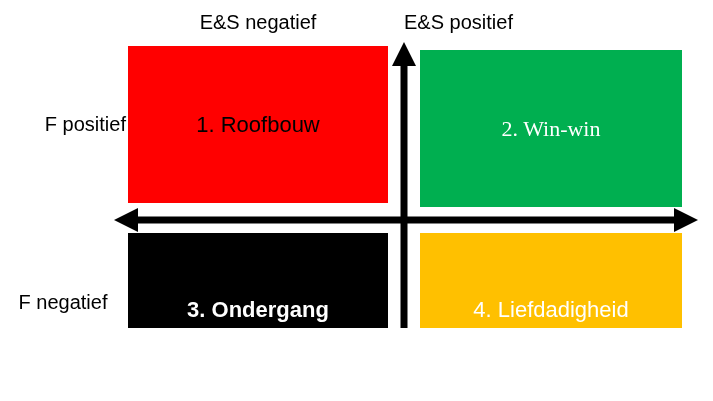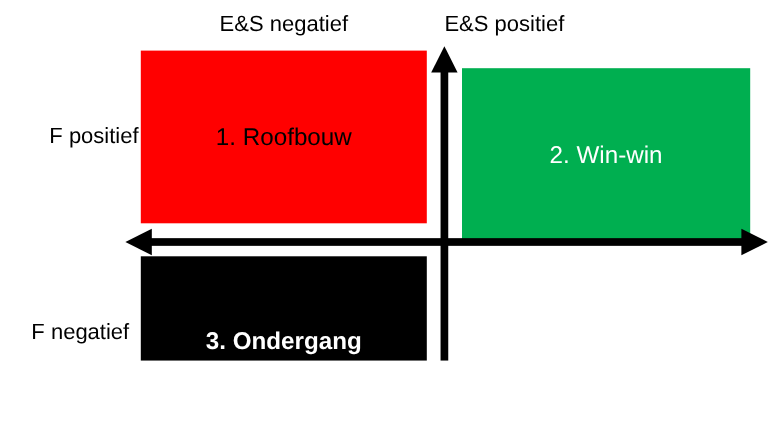--- a/index.html
+++ b/index.html
@@ -45,21 +45,20 @@
     left: 0px;
     top: 112px;
     width: 126px;
     text-align: right;
   }
   #label-f-negatief {
     left: 0px;
     top: 290px;
     width: 126px;
     text-align: center;
-    padding-left: 10px;
   }
 
   
   .quadrant {
     position: absolute;
     display: flex;
     align-items: center;
     justify-content: center;
     box-sizing: border-box;
   }
@@ -72,23 +71,24 @@
     pointer-events: none;
   }
   #quadrant-roofbouw {
     left: 128px;
     top: 46px;
     width: 260px;
     height: 157px;
   }
   #quadrant-winwin {
     left: 420px;
-    top: 62px;
+    top: 50px;
     width: 262px;
     height: 157px;
+    font-family: Liberation Serif, serif;
   }
   #quadrant-ondergang {
     left: 128px;
     top: 233px;
     width: 260px;
     height: 153px;
   }
   #quadrant-liefdadigheid {
     left: 420px;
     top: 233px;
@@ -131,20 +131,23 @@
   </div>
 
   <div class="quadrant" id="quadrant-winwin" style="background-color: rgb(0, 175, 80);">
     <span class="quad-label" style="color: rgb(255, 255, 255);">2. Win-win</span>
   </div>
 
   <div class="quadrant" id="quadrant-ondergang" style="background-color: rgb(0, 0, 0);">
     <span class="quad-label" style="color: rgb(255, 255, 255); font-weight: bold;">3. Ondergang</span>
   </div>
 
+  <div class="quadrant" id="quadrant-liefdadigheid" style="background-color: rgb(255, 192, 0);">
+    <span class="quad-label" style="color: rgb(255, 255, 255);">4. Liefdadigheid</span>
+  </div>
 
   <div id="axis-vertical">
     <svg class="axis-svg" width="32" height="358" viewBox="0 0 32 358">
 
       <rect x="12.5" y="16" width="7" height="326" fill="#000000"></rect>
 
       <polygon points="16,2 28,26 4,26" fill="#000000"></polygon>
 
       <polygon points="16,356 28,332 4,332" fill="#000000"></polygon>
     </svg>

